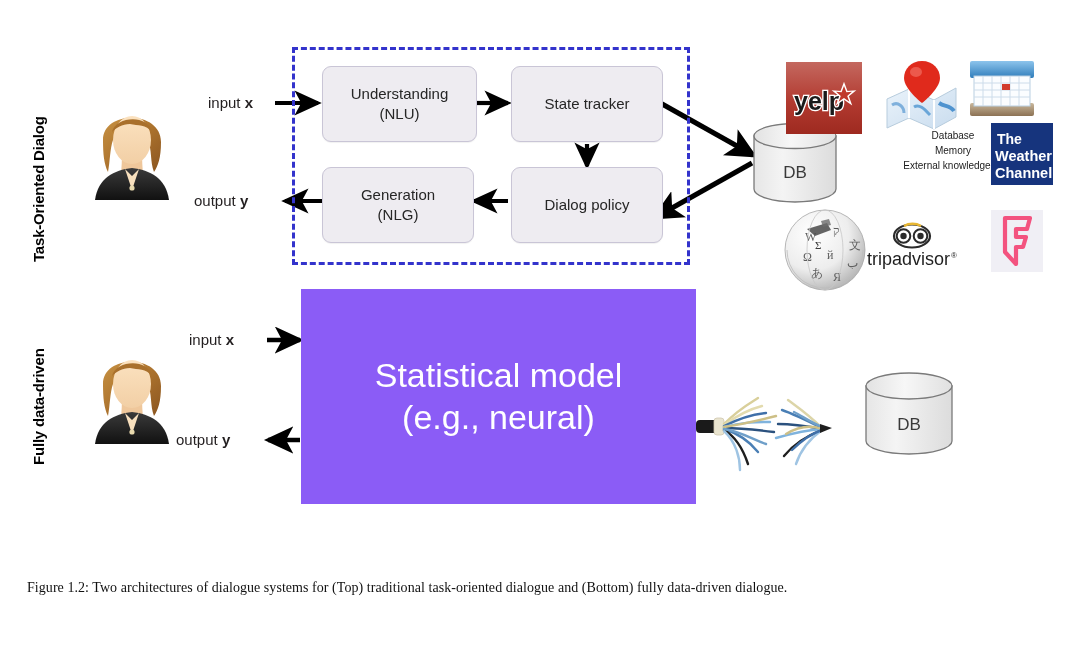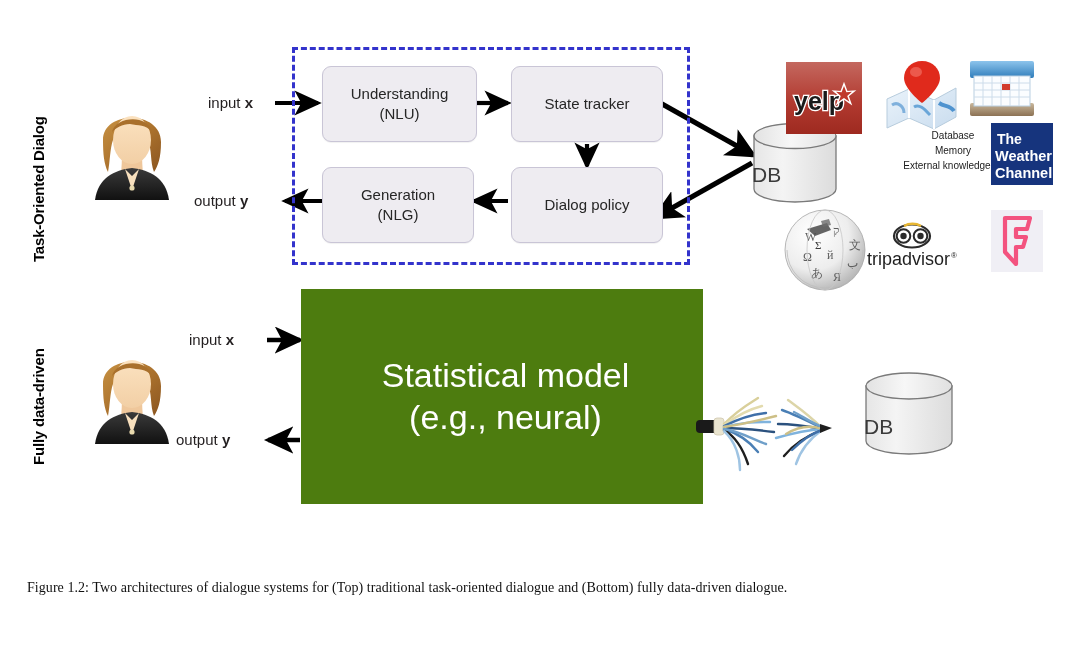--- a/index.html
+++ b/index.html
@@ -73,39 +73,39 @@
   .arrow-layer {
     position: absolute;
     left: 0; top: 0;
     width: 1080px; height: 662px;
     pointer-events: none;
   }
 
   
   .blue-box {
     position: absolute;
-    background: #4d7c0f;
+    background: #8b5cf6;
     display: flex;
     flex-direction: column;
     align-items: center;
     justify-content: center;
     color: #ffffff;
     text-align: center;
     line-height: 1.22;
     font-size: 34px;
-    padding-left: 7px;
   }
 
   
   .db { position: absolute; }
   .db svg { display: block; }
   .db-text {
     position: absolute;
     width: 100%;
-    font-size: 21px;
+    text-align: center;
+    font-size: 17px;
     color: #3a3a3a;
     left: 0;
   }
 
   
   .logo { position: absolute; margin-top: 20px; }
   .logo svg { display: block; }
 
   .kb-text {
     position: absolute;

